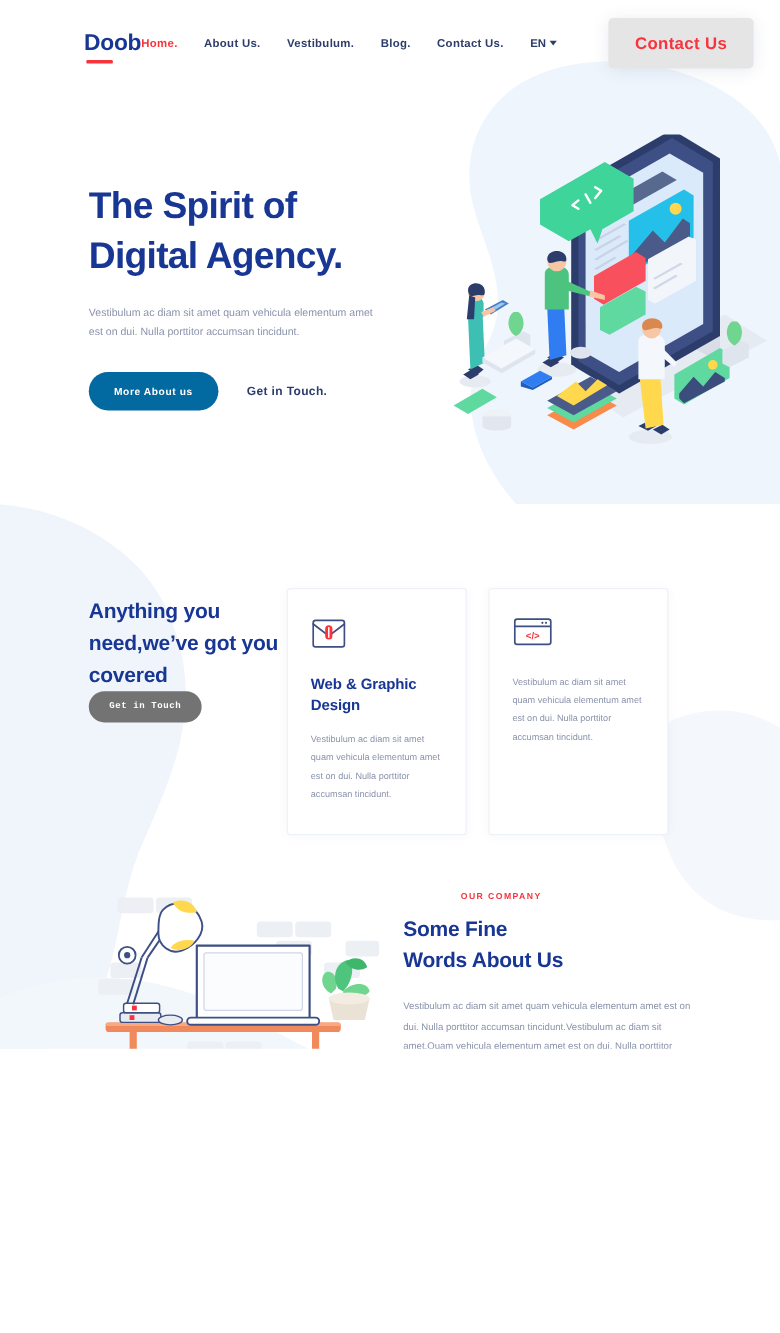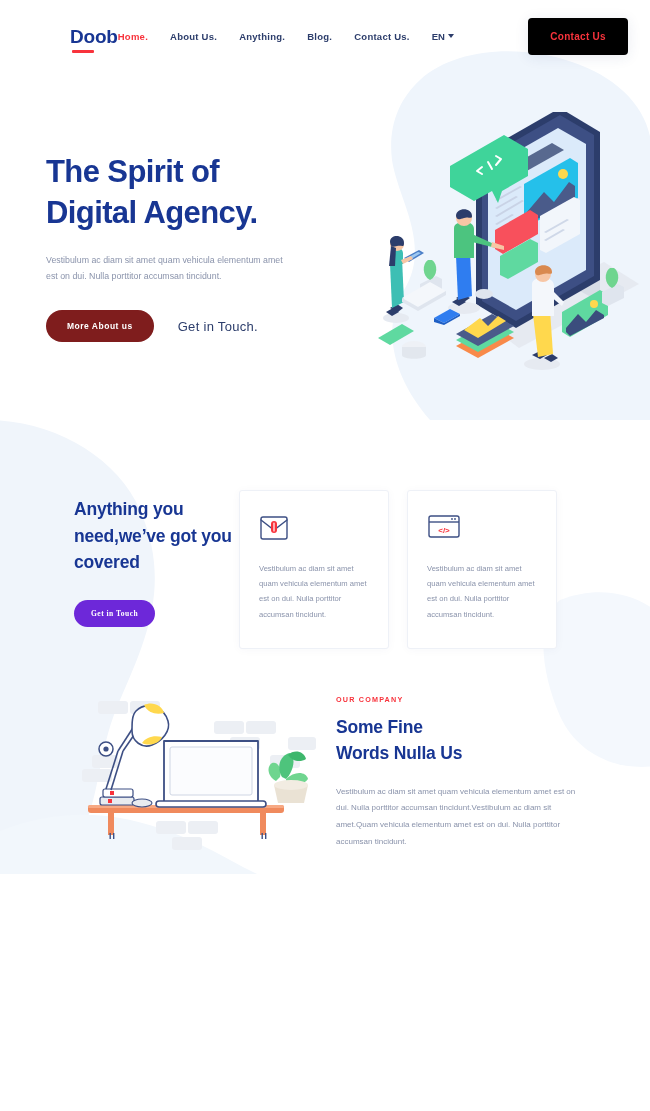--- a/index.html
+++ b/index.html
@@ -76,38 +76,38 @@
   }
   .caret {
     width: 0; height: 0;
     border-left: 3.2px solid transparent;
     border-right: 3.2px solid transparent;
     border-top: 4px solid #2c3d6b;
     display: inline-block;
   }
   .nav-cta {
     margin-left: auto;
-    background: #000000;
+    background: #e5e5e5;
     box-shadow: 0 2px 14px rgba(40,60,120,0.10);
     border-radius: 4px;
     padding: 13px 22px;
-    font-size: 10px;
+    font-size: 14px;
     font-weight: bold;
     color: #f8333c;
     letter-spacing: 0.3px;
     cursor: pointer;
     white-space: nowrap;
   }
 
   
   .hero {
     position: relative;
     z-index: 3;
     height: 330px;
-    padding-left: 46px;
+    padding-left: 74px;
     padding-top: 80px;
   }
   .hero-title {
     font-size: 31px;
     font-weight: bold;
     color: #183693;
     line-height: 1.32;
     letter-spacing: -0.6px;
     max-width: 300px;
   }
@@ -118,34 +118,34 @@
     line-height: 1.85;
     max-width: 245px;
   }
   .hero-actions {
     margin-top: 26px;
     display: flex;
     align-items: center;
     gap: 24px;
   }
   .btn-primary {
-    background: #7f1d1d;
+    background: #0369a1;
     color: #ffffff;
     border: none;
     border-radius: 20px;
     padding: 11px 21px;
     font-size: 8.5px;
     font-weight: bold;
     letter-spacing: 0.5px;
     cursor: pointer;
     font-family: inherit;
   }
   .btn-link {
-    font-size: 13px;
-    font-weight: normal;
+    font-size: 10px;
+    font-weight: bold;
     color: #2c3d6b;
     letter-spacing: 0.3px;
     cursor: pointer;
   }
   .hero-art {
     position: absolute;
     right: 6px;
     top: 40px;
     width: 280px;
     height: 280px;
@@ -163,31 +163,30 @@
   }
   .services-left { width: 190px; padding-top: 6px; }
   .services-heading {
     font-size: 17.5px;
     font-weight: bold;
     color: #183693;
     line-height: 1.52;
     letter-spacing: -0.2px;
   }
   .btn-small {
-    margin-top: 24px;
-    background: #6d28d9;
+    background: #737373;
     color: #ffffff;
     border: none;
     border-radius: 16px;
     padding: 9px 17px;
     font-size: 7.5px;
     font-weight: bold;
     letter-spacing: 0.5px;
     cursor: pointer;
-    font-family: Liberation Serif, serif;
+    font-family: Liberation Mono, monospace;
   }
   .cards { display: flex; gap: 18px; }
   .card {
     width: 150px;
     background: #ffffff;
     border: 1px solid #eef1f7;
     border-radius: 3px;
     padding: 22px 19px 26px 19px;
     box-shadow: 0 1px 10px rgba(40,60,120,0.035);
   }
@@ -216,20 +215,21 @@
     align-items: flex-start;
   }
   .about-art { width: 250px; flex: none; margin-top: 8px; }
   .about-copy { flex: 1; padding-left: 16px; padding-top: 10px; }
   .eyebrow {
     font-size: 7.2px;
     font-weight: bold;
     color: #f8333c;
     letter-spacing: 1.2px;
     margin-bottom: 11px;
+    margin-left: 48px;
   }
   .about-title {
     font-size: 17.5px;
     font-weight: bold;
     color: #183693;
     line-height: 1.48;
     letter-spacing: -0.2px;
   }
   .about-text {
     margin-top: 17px;
@@ -289,21 +289,21 @@
 
   <div class="navbar">
     <div class="logo">
       <span>Doob</span>
       <span class="logo-underline"></span>
     </div>
 
     <div class="nav-links">
       <span class="nav-link active">Home.</span>
       <span class="nav-link">About Us.</span>
-      <span class="nav-link">Anything.</span>
+      <span class="nav-link">Vestibulum.</span>
       <span class="nav-link">Blog.</span>
       <span class="nav-link">Contact Us.</span>
       <span class="nav-lang">
         <span>EN</span>
         <span class="caret"></span>
       </span>
     </div>
 
     <div class="nav-cta">Contact Us</div>
   </div>
@@ -428,20 +428,21 @@
     <div class="cards">
       <div class="card">
         <div class="card-icon">
           <svg width="32" height="30" viewBox="0 0 32 30" xmlns="http://www.w3.org/2000/svg">
             <rect x="2" y="4" width="26" height="22" rx="2" fill="#ffffff" stroke="#3d4f84" stroke-width="1.4"></rect>
             <path d="M2,7 L15,17 L28,7" fill="none" stroke="#3d4f84" stroke-width="1.4" stroke-linecap="round"></path>
             <rect x="12" y="8" width="6" height="12" rx="3" fill="#f8333c"></rect>
             <path d="M15,10 L15,18" stroke="#ffffff" stroke-width="1.2" stroke-linecap="round"></path>
           </svg>
         </div>
+        <div class="card-title">Web &amp; Graphic Design</div>
         <div class="card-text">Vestibulum ac diam sit amet quam vehicula elementum amet est on dui. Nulla porttitor accumsan tincidunt.</div>
       </div>
 
       <div class="card">
         <div class="card-icon">
           <svg width="34" height="28" viewBox="0 0 34 28" xmlns="http://www.w3.org/2000/svg">
             <rect x="2" y="3" width="30" height="21" rx="2" fill="#ffffff" stroke="#3d4f84" stroke-width="1.4"></rect>
             <path d="M2,9 L32,9" stroke="#3d4f84" stroke-width="1.4"></path>
             <circle cx="25" cy="6" r="0.9" fill="#3d4f84"></circle>
             <circle cx="28" cy="6" r="0.9" fill="#3d4f84"></circle>
@@ -508,21 +509,21 @@
         <path d="M218,62 C224,56 234,58 236,66 C230,70 222,68 218,62 Z" fill="#3eb76c"></path>
         <path d="M204,92 L238,92 L234,110 L208,110 Z" fill="#eae2d4" stroke="#3d4f84" stroke-width="0"></path>
         <ellipse cx="221" cy="92" rx="17" ry="5" fill="#f2ece2"></ellipse>
       </svg>
     </div>
 
     <div class="about-copy">
       <div class="eyebrow">OUR COMPANY</div>
       <h2 class="about-title">
         <span>Some Fine</span><br>
-        <span>Words Nulla Us</span>
+        <span>Words About Us</span>
       </h2>
       <p class="about-text">Vestibulum ac diam sit amet quam vehicula elementum amet est on dui. Nulla porttitor accumsan tincidunt.Vestibulum ac diam sit amet.Quam vehicula elementum amet est on dui. Nulla porttitor accumsan tincidunt.</p>
     </div>
   </div>
 
   <div class="portfolio">
     <h2 class="portfolio-title">
       <span>See some of our</span><br>
       <span>Creative diam.</span>
     </h2>

